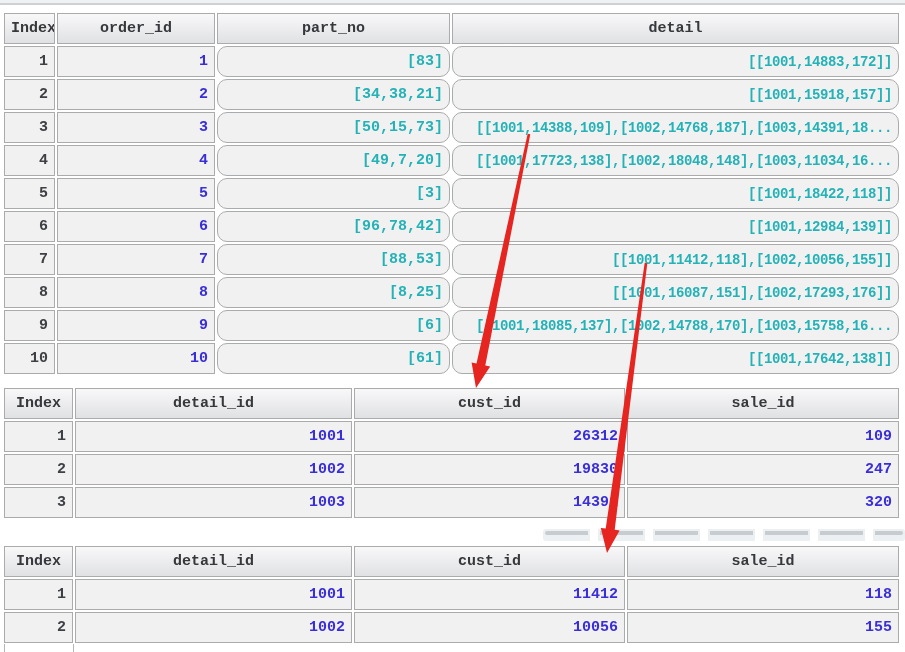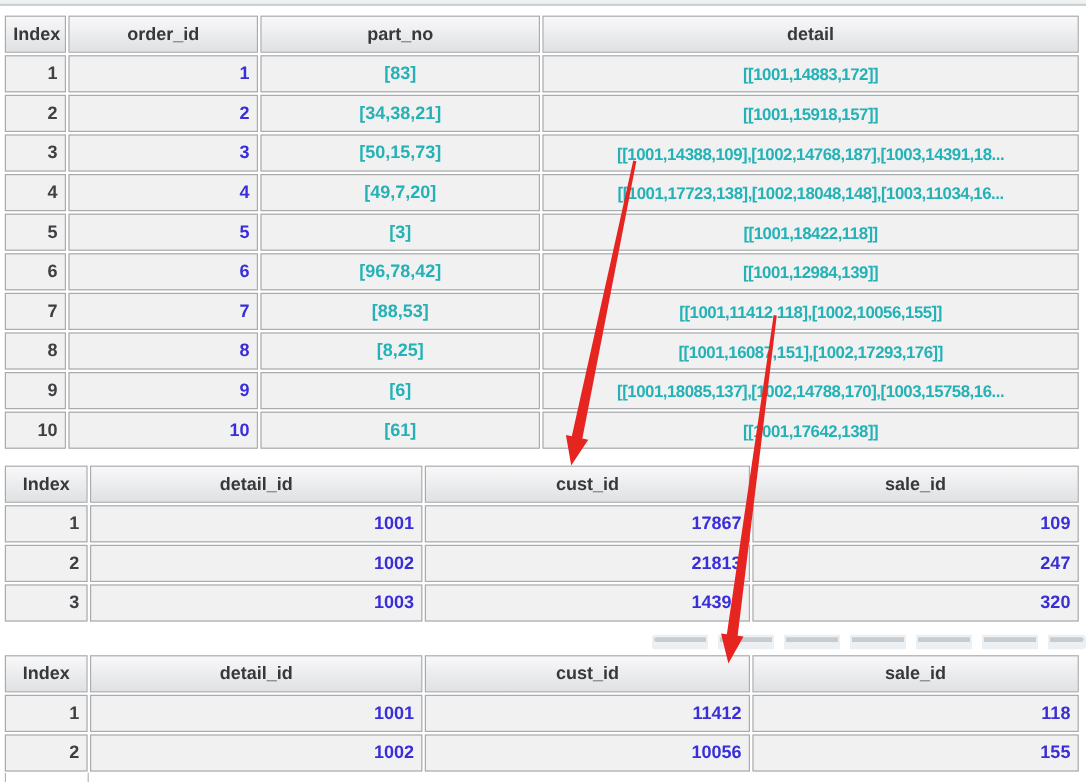--- a/index.html
+++ b/index.html
@@ -21,35 +21,36 @@
   .top-strip-line{position:absolute;left:0;top:3px;width:905px;height:2px;background:#ccd1d4;}
 
   .tblwrap{position:absolute;left:2px;}
   .pos-t0{top:11px;}
   .pos-t1{top:386px;}
   .pos-t2{top:544px;}
 
   table.grid{
     border-collapse:separate;border-spacing:2px;table-layout:fixed;
     background:transparent;
+    font-family:Liberation Mono, monospace;
   }
   table.grid th, table.grid td{
     box-sizing:border-box;height:31px;
     border:1px solid var(--grid-border);
     font-size:15px;font-weight:700;
     padding:0 6px;overflow:hidden;white-space:nowrap;
   }
   table.grid th{
     background:linear-gradient(#f8f8f9,#e0e1e3);
     color:var(--header-text);text-align:center;font-weight:700;
   }
   table.grid td{background:var(--cell-bg);}
   td.c-index{color:var(--index-gray);text-align:right;padding-right:8px;}
   td.c-id{color:var(--id-blue);text-align:right;padding-right:5px;}
-  td.c-list{color:var(--list-teal);text-align:center;}
+  td.c-list{color:var(--list-teal);text-align:right;border-radius:10px;}
   table[data-table="0"] td.col3{font-size:14px;letter-spacing:-0.4px;}
 
   .redact-strip{
     position:absolute;left:543px;top:529px;width:362px;height:12px;
     background:repeating-linear-gradient(90deg,#edf0f2 0 47px,#ffffff 47px 55px);
     border-radius:3px;
   }
   .redact-strip-bars{
     position:absolute;left:2px;top:2px;width:358px;height:4px;
     background:repeating-linear-gradient(90deg,#c6ccd0 0 43px,transparent 43px 55px);
@@ -161,27 +162,27 @@
           <th>Index</th>
           <th>detail_id</th>
           <th>cust_id</th>
           <th>sale_id</th>
         </tr>
       </thead>
       <tbody>
         <tr>
           <td class="c-index col0">1</td>
           <td class="c-id col1">1001</td>
-          <td class="c-id col2">17867</td>
+          <td class="c-id col2">26312</td>
           <td class="c-id col3">109</td>
         </tr>
         <tr>
           <td class="c-index col0">2</td>
           <td class="c-id col1">1002</td>
-          <td class="c-id col2">21813</td>
+          <td class="c-id col2">19830</td>
           <td class="c-id col3">247</td>
         </tr>
         <tr>
           <td class="c-index col0">3</td>
           <td class="c-id col1">1003</td>
           <td class="c-id col2">14391</td>
           <td class="c-id col3">320</td>
         </tr>
       </tbody>
     </table>

